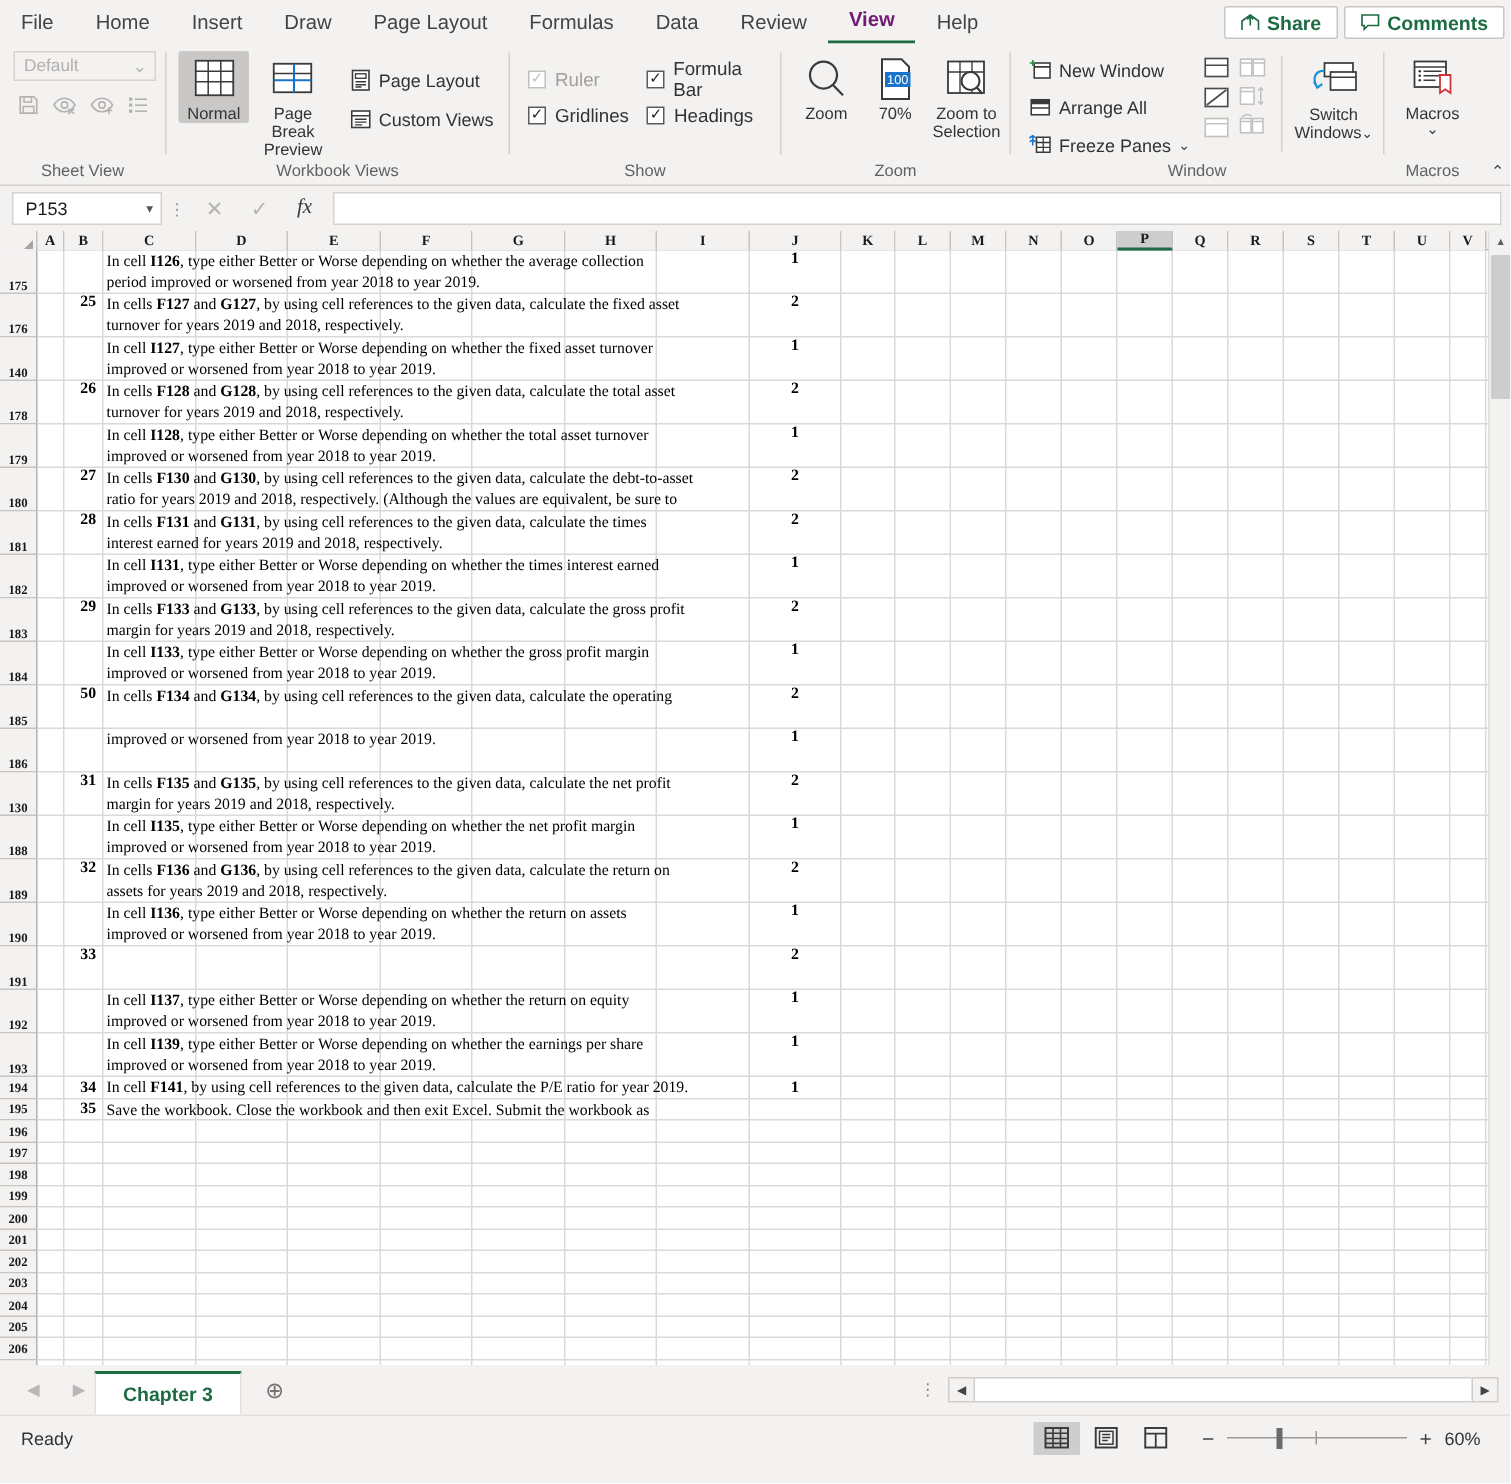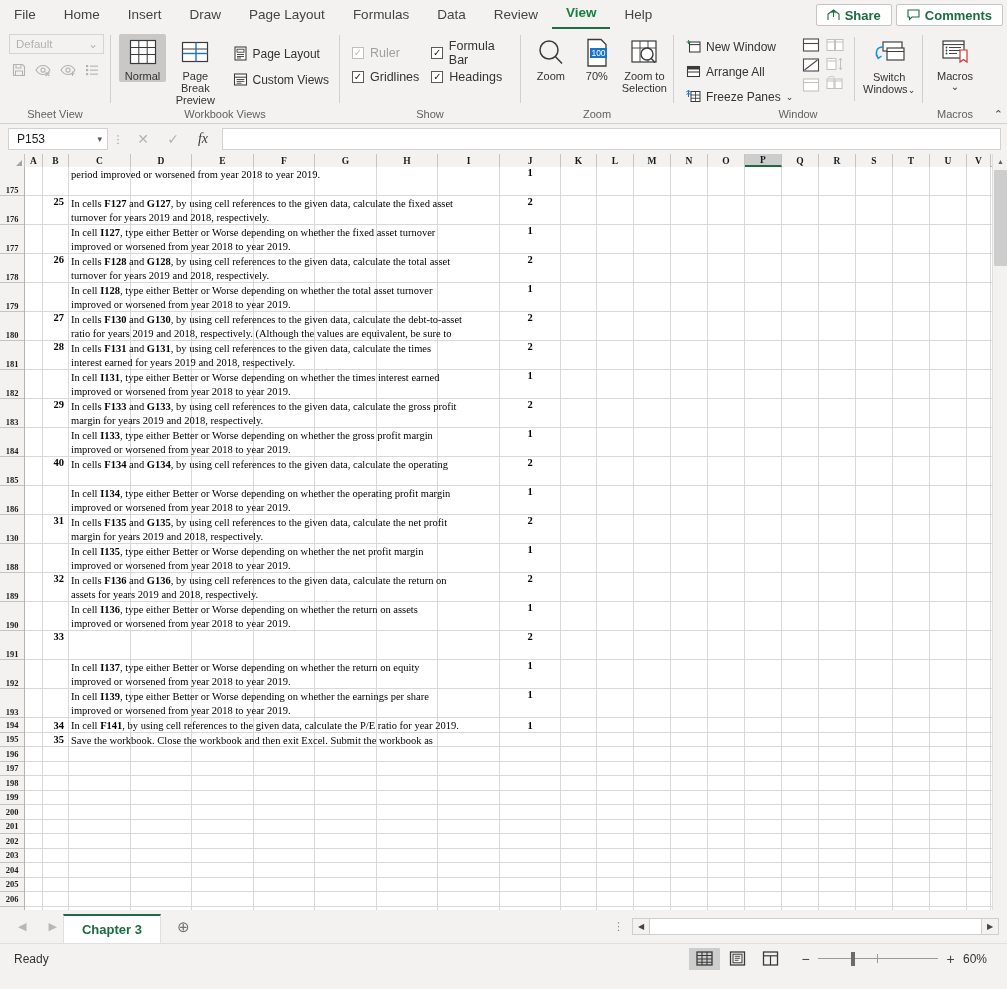--- a/index.html
+++ b/index.html
@@ -15,21 +15,21 @@
 
   
   .tabbar {
     height: 29px; background:#f3f2f1; display:flex; align-items:flex-end;
     position: relative;
   }
   .tab {
     font-size: 13.5px; color:#444444; padding: 5px 14px 6px 14px;
     cursor: default; white-space: nowrap; line-height: 17px;
   }
-  .tab.active { color:#15803d; font-weight: bold; border-bottom: 2.5px solid #1d6b42; }
+  .tab.active { color:#701a75; font-weight: bold; border-bottom: 2.5px solid #1d6b42; }
   .tab-spacer { flex: 1; }
   .tab-btn {
     display:flex; align-items:center; gap:5px;
     border:1px solid #c8c6c4; background:#ffffff; color:#1d6b42;
     font-size:13px; font-weight:bold; border-radius:2px;
     padding:3px 10px; margin: 0 4px 3px 0; height:22px;
   }
   .tab-btn .gl { font-size: 12px; }
 
   
@@ -556,21 +556,21 @@
           <div class="ch" style="width: 37px; min-width: 37px;">S</div>
           <div class="ch" style="width: 37px; min-width: 37px;">T</div>
           <div class="ch" style="width: 37px; min-width: 37px;">U</div>
           <div class="ch" style="width: 24px; min-width: 24px;">V</div>
         </div>
     </div>
     <div class="gridbody">
       <div class="rowhdr-col" id="rowheads">
           <div class="rh" style="height: 29px; align-items: flex-end;">175</div>
           <div class="rh" style="height: 29px; align-items: flex-end;">176</div>
-          <div class="rh" style="height: 29px; align-items: flex-end;">177</div>
+          <div class="rh" style="height: 29px; align-items: flex-end;">140</div>
           <div class="rh" style="height: 29px; align-items: flex-end;">178</div>
           <div class="rh" style="height: 29px; align-items: flex-end;">179</div>
           <div class="rh" style="height: 29px; align-items: flex-end;">180</div>
           <div class="rh" style="height: 29px; align-items: flex-end;">181</div>
           <div class="rh" style="height: 29px; align-items: flex-end;">182</div>
           <div class="rh" style="height: 29px; align-items: flex-end;">183</div>
           <div class="rh" style="height: 29px; align-items: flex-end;">184</div>
           <div class="rh" style="height: 29px; align-items: flex-end;">185</div>
           <div class="rh" style="height: 29px; align-items: flex-end;">186</div>
           <div class="rh" style="height: 29px; align-items: flex-end;">130</div>
@@ -594,20 +594,21 @@
           <div class="rh" style="height: 14.5px; align-items: center;">205</div>
           <div class="rh" style="height: 14.5px; align-items: center;">206</div>
           <div class="rh" style="height: 14.5px; align-items: center;">207</div>
         </div>
       <div class="cells" id="cellrows">
           <div class="grow" style="height: 29px;">
             <div class="gcell" style="width: 18px; min-width: 18px; height: 29px;"></div>
             <div class="gcell" style="width: 26px; min-width: 26px; height: 29px;"></div>
             <div class="gcell" style="width: 62px; min-width: 62px; height: 29px; overflow: visible; position: relative; white-space: nowrap; align-items: flex-start; padding-top: 1px;">
               <div style="position: absolute; left: 2px; top: 1px; width: 430px; line-height: 14.2px;">
+                <div>In cell <b>I126</b>, type either Better or Worse depending on whether the average collection</div>
                 <div>period improved or worsened from year 2018 to year 2019.</div>
               </div>
             </div>
             <div class="gcell" style="width: 61px; min-width: 61px; height: 29px;"></div>
             <div class="gcell" style="width: 62px; min-width: 62px; height: 29px;"></div>
             <div class="gcell" style="width: 61px; min-width: 61px; height: 29px;"></div>
             <div class="gcell" style="width: 62px; min-width: 62px; height: 29px;"></div>
             <div class="gcell" style="width: 61px; min-width: 61px; height: 29px;"></div>
             <div class="gcell" style="width: 62px; min-width: 62px; height: 29px;"></div>
             <div class="gcell ctr" style="width: 61px; min-width: 61px; height: 29px; align-items: flex-start;">1</div>
@@ -880,21 +881,21 @@
             <div class="gcell" style="width: 37px; min-width: 37px; height: 29px;"></div>
             <div class="gcell" style="width: 37px; min-width: 37px; height: 29px;"></div>
             <div class="gcell" style="width: 37px; min-width: 37px; height: 29px;"></div>
             <div class="gcell" style="width: 37px; min-width: 37px; height: 29px;"></div>
             <div class="gcell" style="width: 37px; min-width: 37px; height: 29px;"></div>
             <div class="gcell" style="width: 37px; min-width: 37px; height: 29px;"></div>
             <div class="gcell" style="width: 24px; min-width: 24px; height: 29px;"></div>
           </div>
           <div class="grow" style="height: 29px;">
             <div class="gcell" style="width: 18px; min-width: 18px; height: 29px;"></div>
-            <div class="gcell num" style="width: 26px; min-width: 26px; height: 29px; align-items: flex-start;">40</div>
+            <div class="gcell num" style="width: 26px; min-width: 26px; height: 29px; align-items: flex-start;">50</div>
             <div class="gcell" style="width: 62px; min-width: 62px; height: 29px; overflow: visible; position: relative; white-space: nowrap; align-items: flex-start; padding-top: 1px;">
               <div style="position: absolute; left: 2px; top: 1px; width: 430px; line-height: 14.2px;">
                 <div>In cells <b>F134</b> and <b>G134</b>, by using cell references to the given data, calculate the operating</div>
               </div>
             </div>
             <div class="gcell" style="width: 61px; min-width: 61px; height: 29px;"></div>
             <div class="gcell" style="width: 62px; min-width: 62px; height: 29px;"></div>
             <div class="gcell" style="width: 61px; min-width: 61px; height: 29px;"></div>
             <div class="gcell" style="width: 62px; min-width: 62px; height: 29px;"></div>
             <div class="gcell" style="width: 61px; min-width: 61px; height: 29px;"></div>
@@ -911,21 +912,20 @@
             <div class="gcell" style="width: 37px; min-width: 37px; height: 29px;"></div>
             <div class="gcell" style="width: 37px; min-width: 37px; height: 29px;"></div>
             <div class="gcell" style="width: 37px; min-width: 37px; height: 29px;"></div>
             <div class="gcell" style="width: 24px; min-width: 24px; height: 29px;"></div>
           </div>
           <div class="grow" style="height: 29px;">
             <div class="gcell" style="width: 18px; min-width: 18px; height: 29px;"></div>
             <div class="gcell" style="width: 26px; min-width: 26px; height: 29px;"></div>
             <div class="gcell" style="width: 62px; min-width: 62px; height: 29px; overflow: visible; position: relative; white-space: nowrap; align-items: flex-start; padding-top: 1px;">
               <div style="position: absolute; left: 2px; top: 1px; width: 430px; line-height: 14.2px;">
-                <div>In cell <b>I134</b>, type either Better or Worse depending on whether the operating profit margin</div>
                 <div>improved or worsened from year 2018 to year 2019.</div>
               </div>
             </div>
             <div class="gcell" style="width: 61px; min-width: 61px; height: 29px;"></div>
             <div class="gcell" style="width: 62px; min-width: 62px; height: 29px;"></div>
             <div class="gcell" style="width: 61px; min-width: 61px; height: 29px;"></div>
             <div class="gcell" style="width: 62px; min-width: 62px; height: 29px;"></div>
             <div class="gcell" style="width: 61px; min-width: 61px; height: 29px;"></div>
             <div class="gcell" style="width: 62px; min-width: 62px; height: 29px;"></div>
             <div class="gcell ctr" style="width: 61px; min-width: 61px; height: 29px; align-items: flex-start;">1</div>

